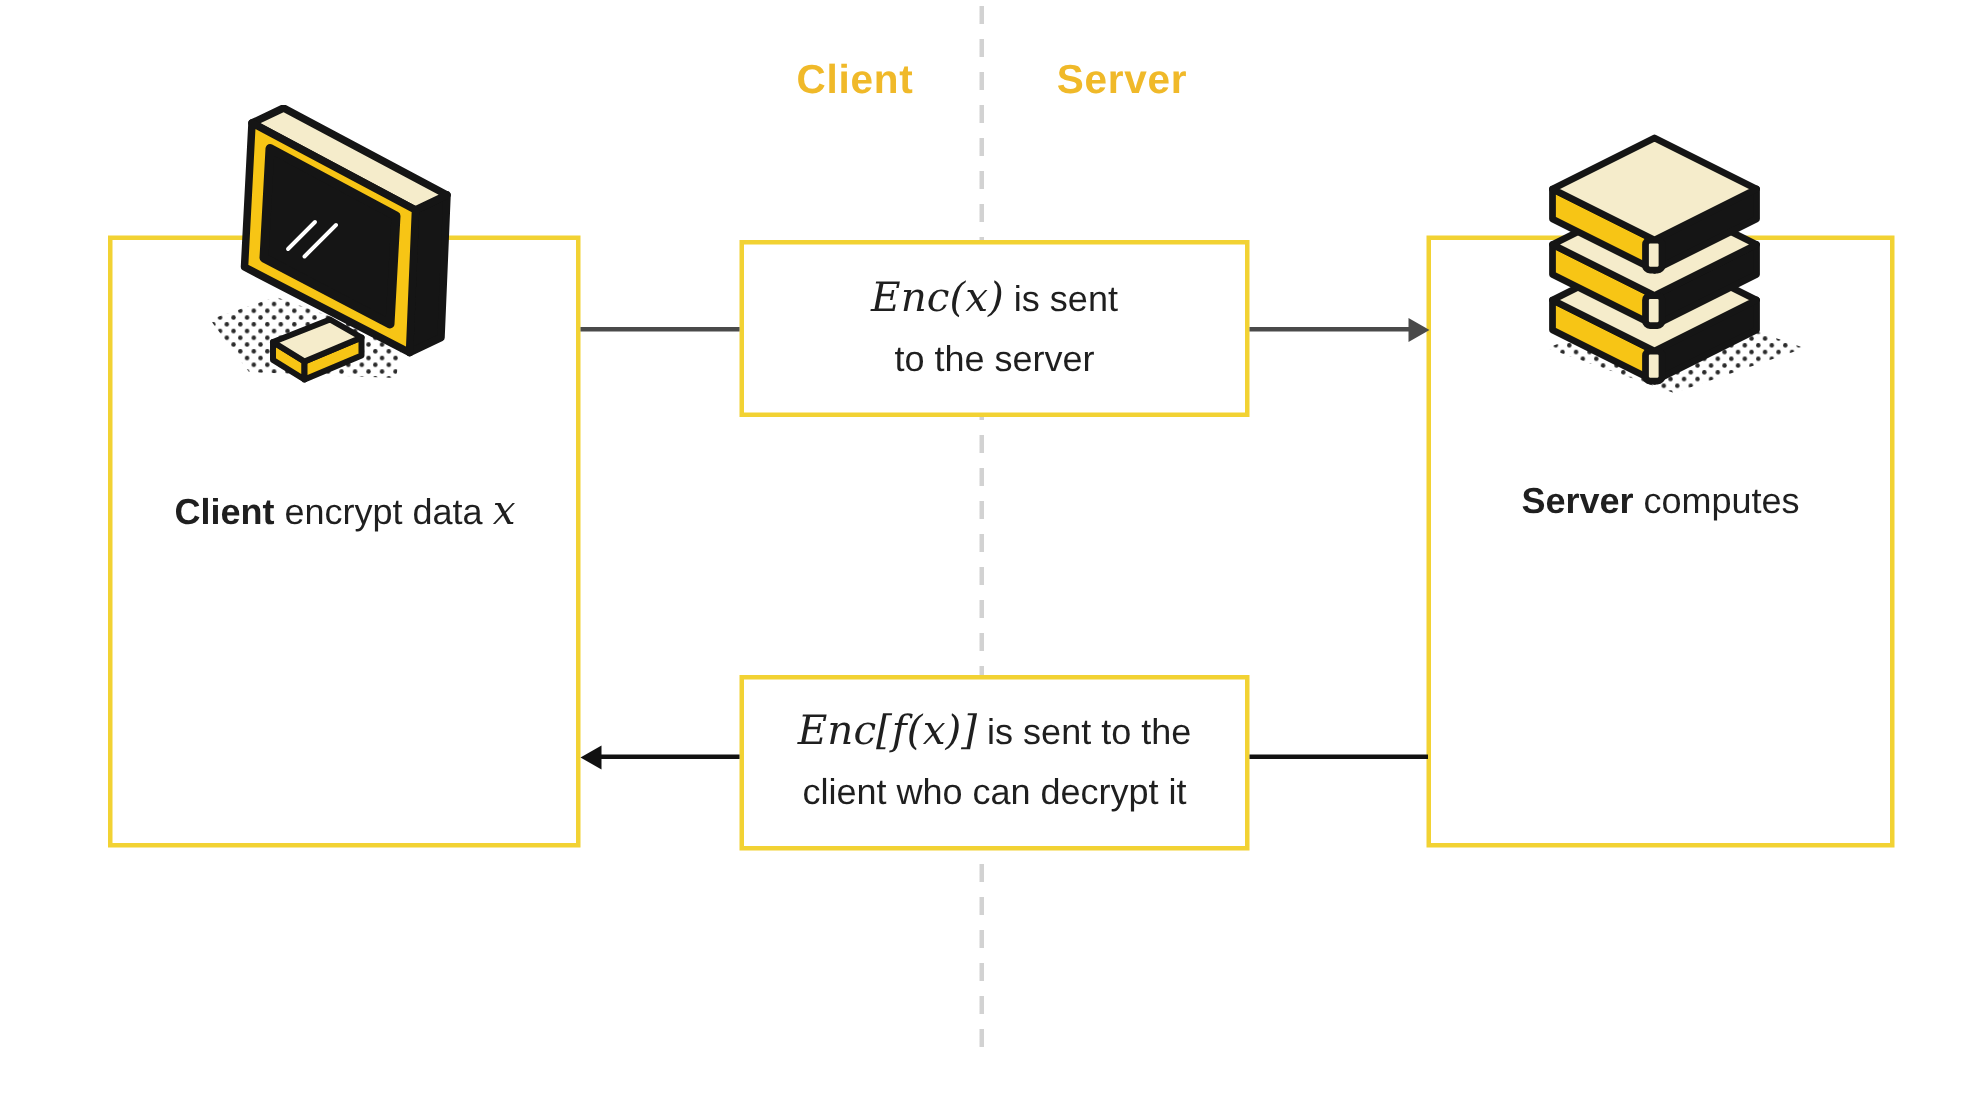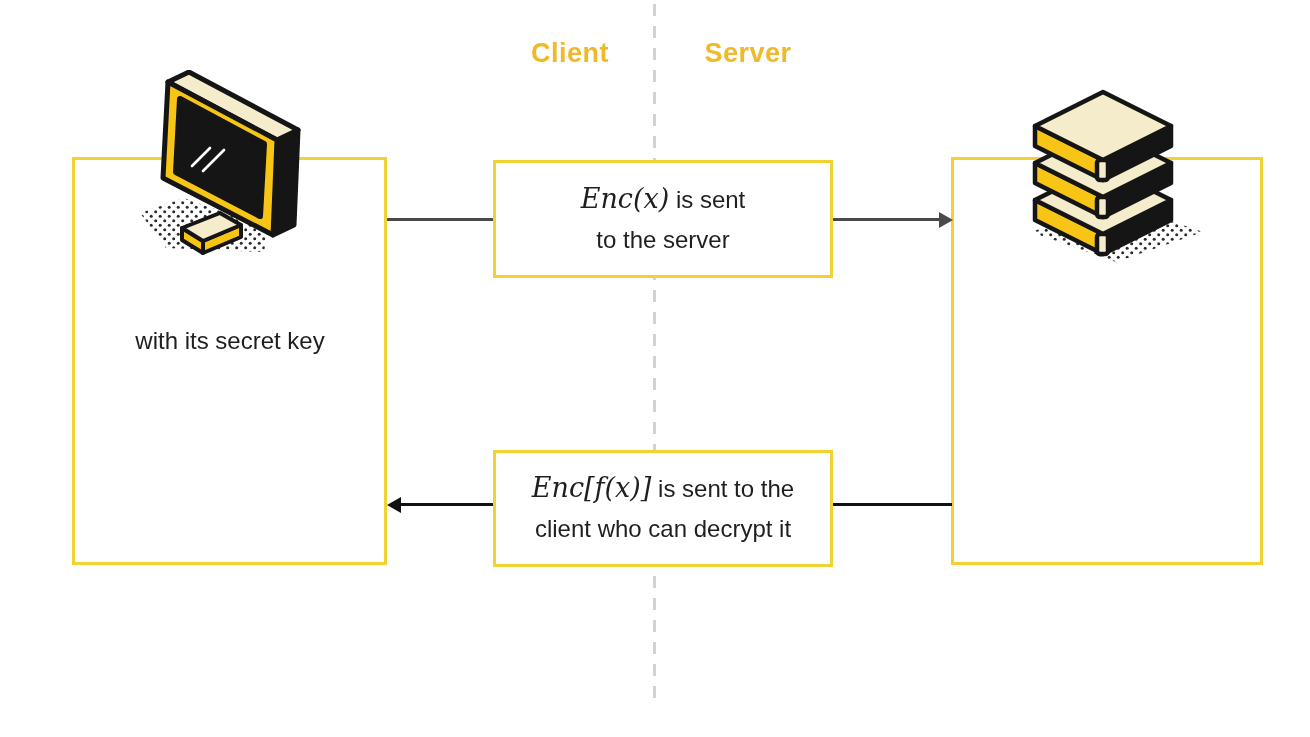--- a/index.html
+++ b/index.html
@@ -80,24 +80,25 @@
 
   <div class="hline line-gray" style="left:387px;top:218px;width:106px;"></div>
   <div class="hline line-gray" style="left:833px;top:218px;width:108px;"></div>
   <div class="arrowhead head-right" style="left:939px;top:212px;"></div>
 
   <div class="hline line-black" style="left:833px;top:503px;width:119px;"></div>
   <div class="hline line-black" style="left:400px;top:503px;width:93px;"></div>
   <div class="arrowhead head-left" style="left:387px;top:497px;"></div>
 
   <div class="side-text client-text">
-    <div>with its secret key</div>
+    <div><span class="bold">Client</span><span> encrypt data </span><span class="math">x</span></div>
   </div>
 
   <div class="side-text server-text">
+    <div><span class="bold">Server</span><span> computes</span></div>
   </div>
 
   <div class="icon-wrap icon-client">
     <svg width="205" height="198" viewBox="0 0 205 198" xmlns="http://www.w3.org/2000/svg">
       <defs>
         <pattern id="dotsC" width="9" height="9" patternUnits="userSpaceOnUse">
           <circle cx="2.2" cy="2.2" r="1.5" fill="#2b2b2b"></circle>
           <circle cx="6.7" cy="6.7" r="1.5" fill="#2b2b2b"></circle>
         </pattern>
       </defs>

